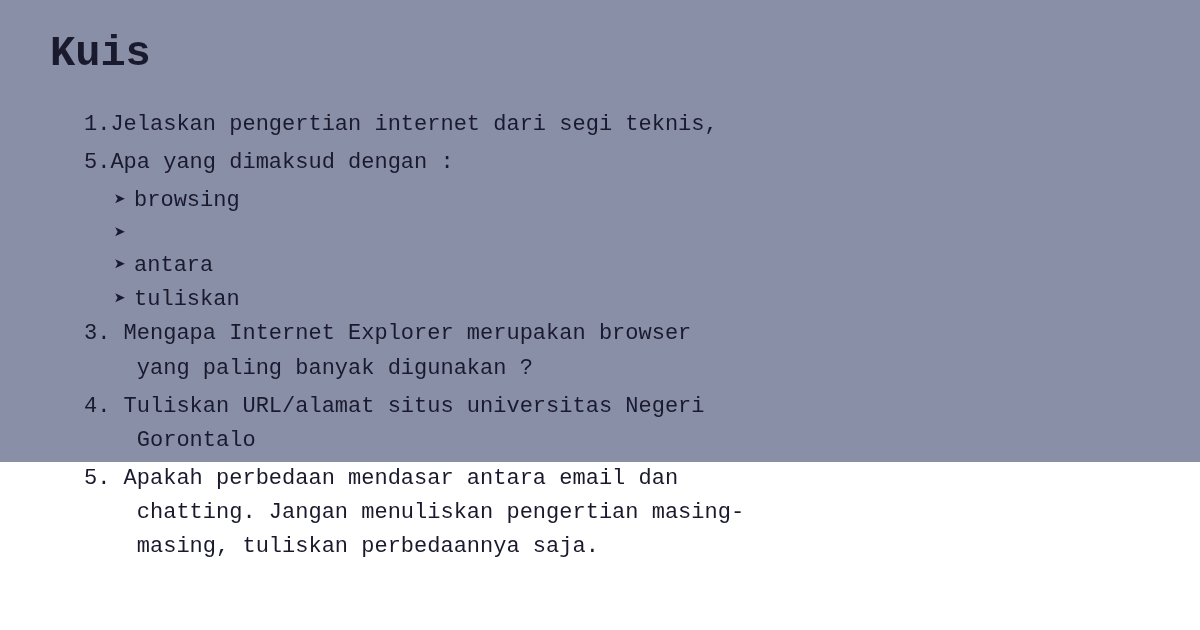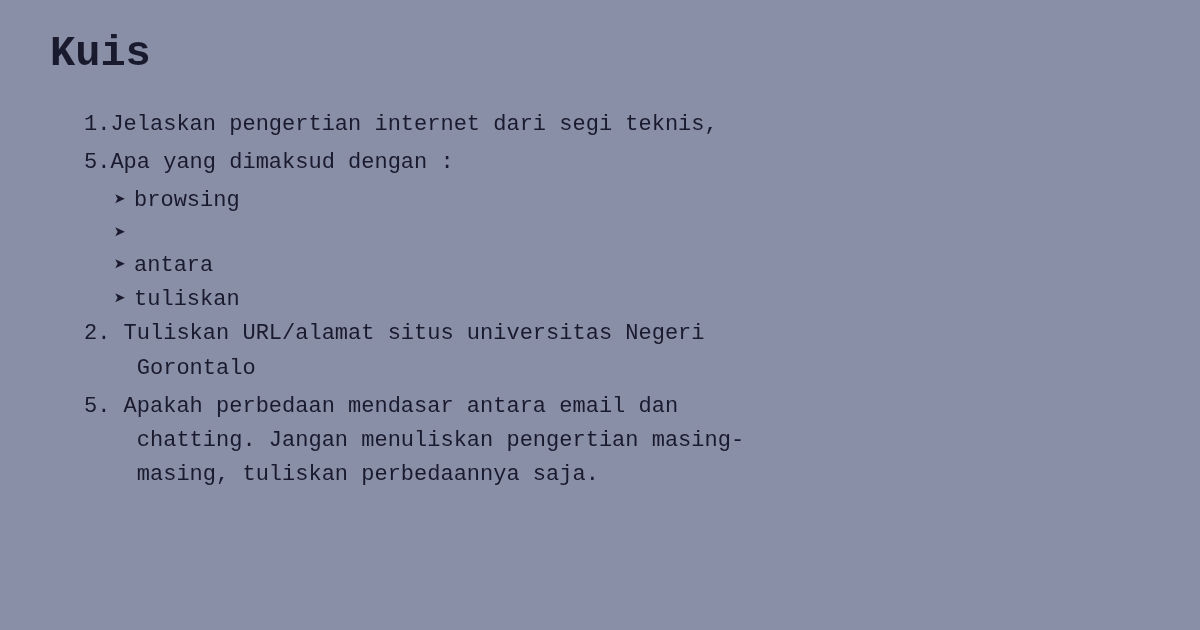--- a/index.html
+++ b/index.html
@@ -11,21 +11,21 @@
     body {
       width: 1200px;
       height: 630px;
       background-color: #ffffff;
       font-family: 'Courier New', Courier, monospace;
       overflow: hidden;
     }
 
     .slide-container {
       width: 1200px;
-      height: 630px;
+      height: 462px;
       background-color: #8a8fa8;
       display: flex;
       flex-direction: column;
       padding: 30px 50px 40px 50px;
     }
 
     .title {
       font-size: 42px;
       font-weight: bold;
       color: #1a1a2e;
@@ -85,23 +85,27 @@
     <div class="sub-item">
       <span class="arrow">➤</span>
       <span>antara</span>
     </div>
 
     <div class="sub-item">
       <span class="arrow">➤</span>
       <span>tuliskan</span>
     </div>
 
+    <div class="question">
+      <span>3.  Mengapa Internet Explorer merupakan browser</span><br>
+      <span>&nbsp;&nbsp;&nbsp;&nbsp;yang paling banyak digunakan ?</span>
+    </div>
 
     <div class="question">
-      <span>2.  Tuliskan URL/alamat situs universitas Negeri</span><br>
+      <span>4.  Tuliskan URL/alamat situs universitas Negeri</span><br>
       <span>&nbsp;&nbsp;&nbsp;&nbsp;Gorontalo</span>
     </div>
 
     <div class="question">
       <span>5.  Apakah perbedaan mendasar antara email dan</span><br>
       <span>&nbsp;&nbsp;&nbsp;&nbsp;chatting. Jangan menuliskan pengertian masing-</span><br>
       <span>&nbsp;&nbsp;&nbsp;&nbsp;masing, tuliskan perbedaannya saja.</span>
     </div>
 
   </div>

